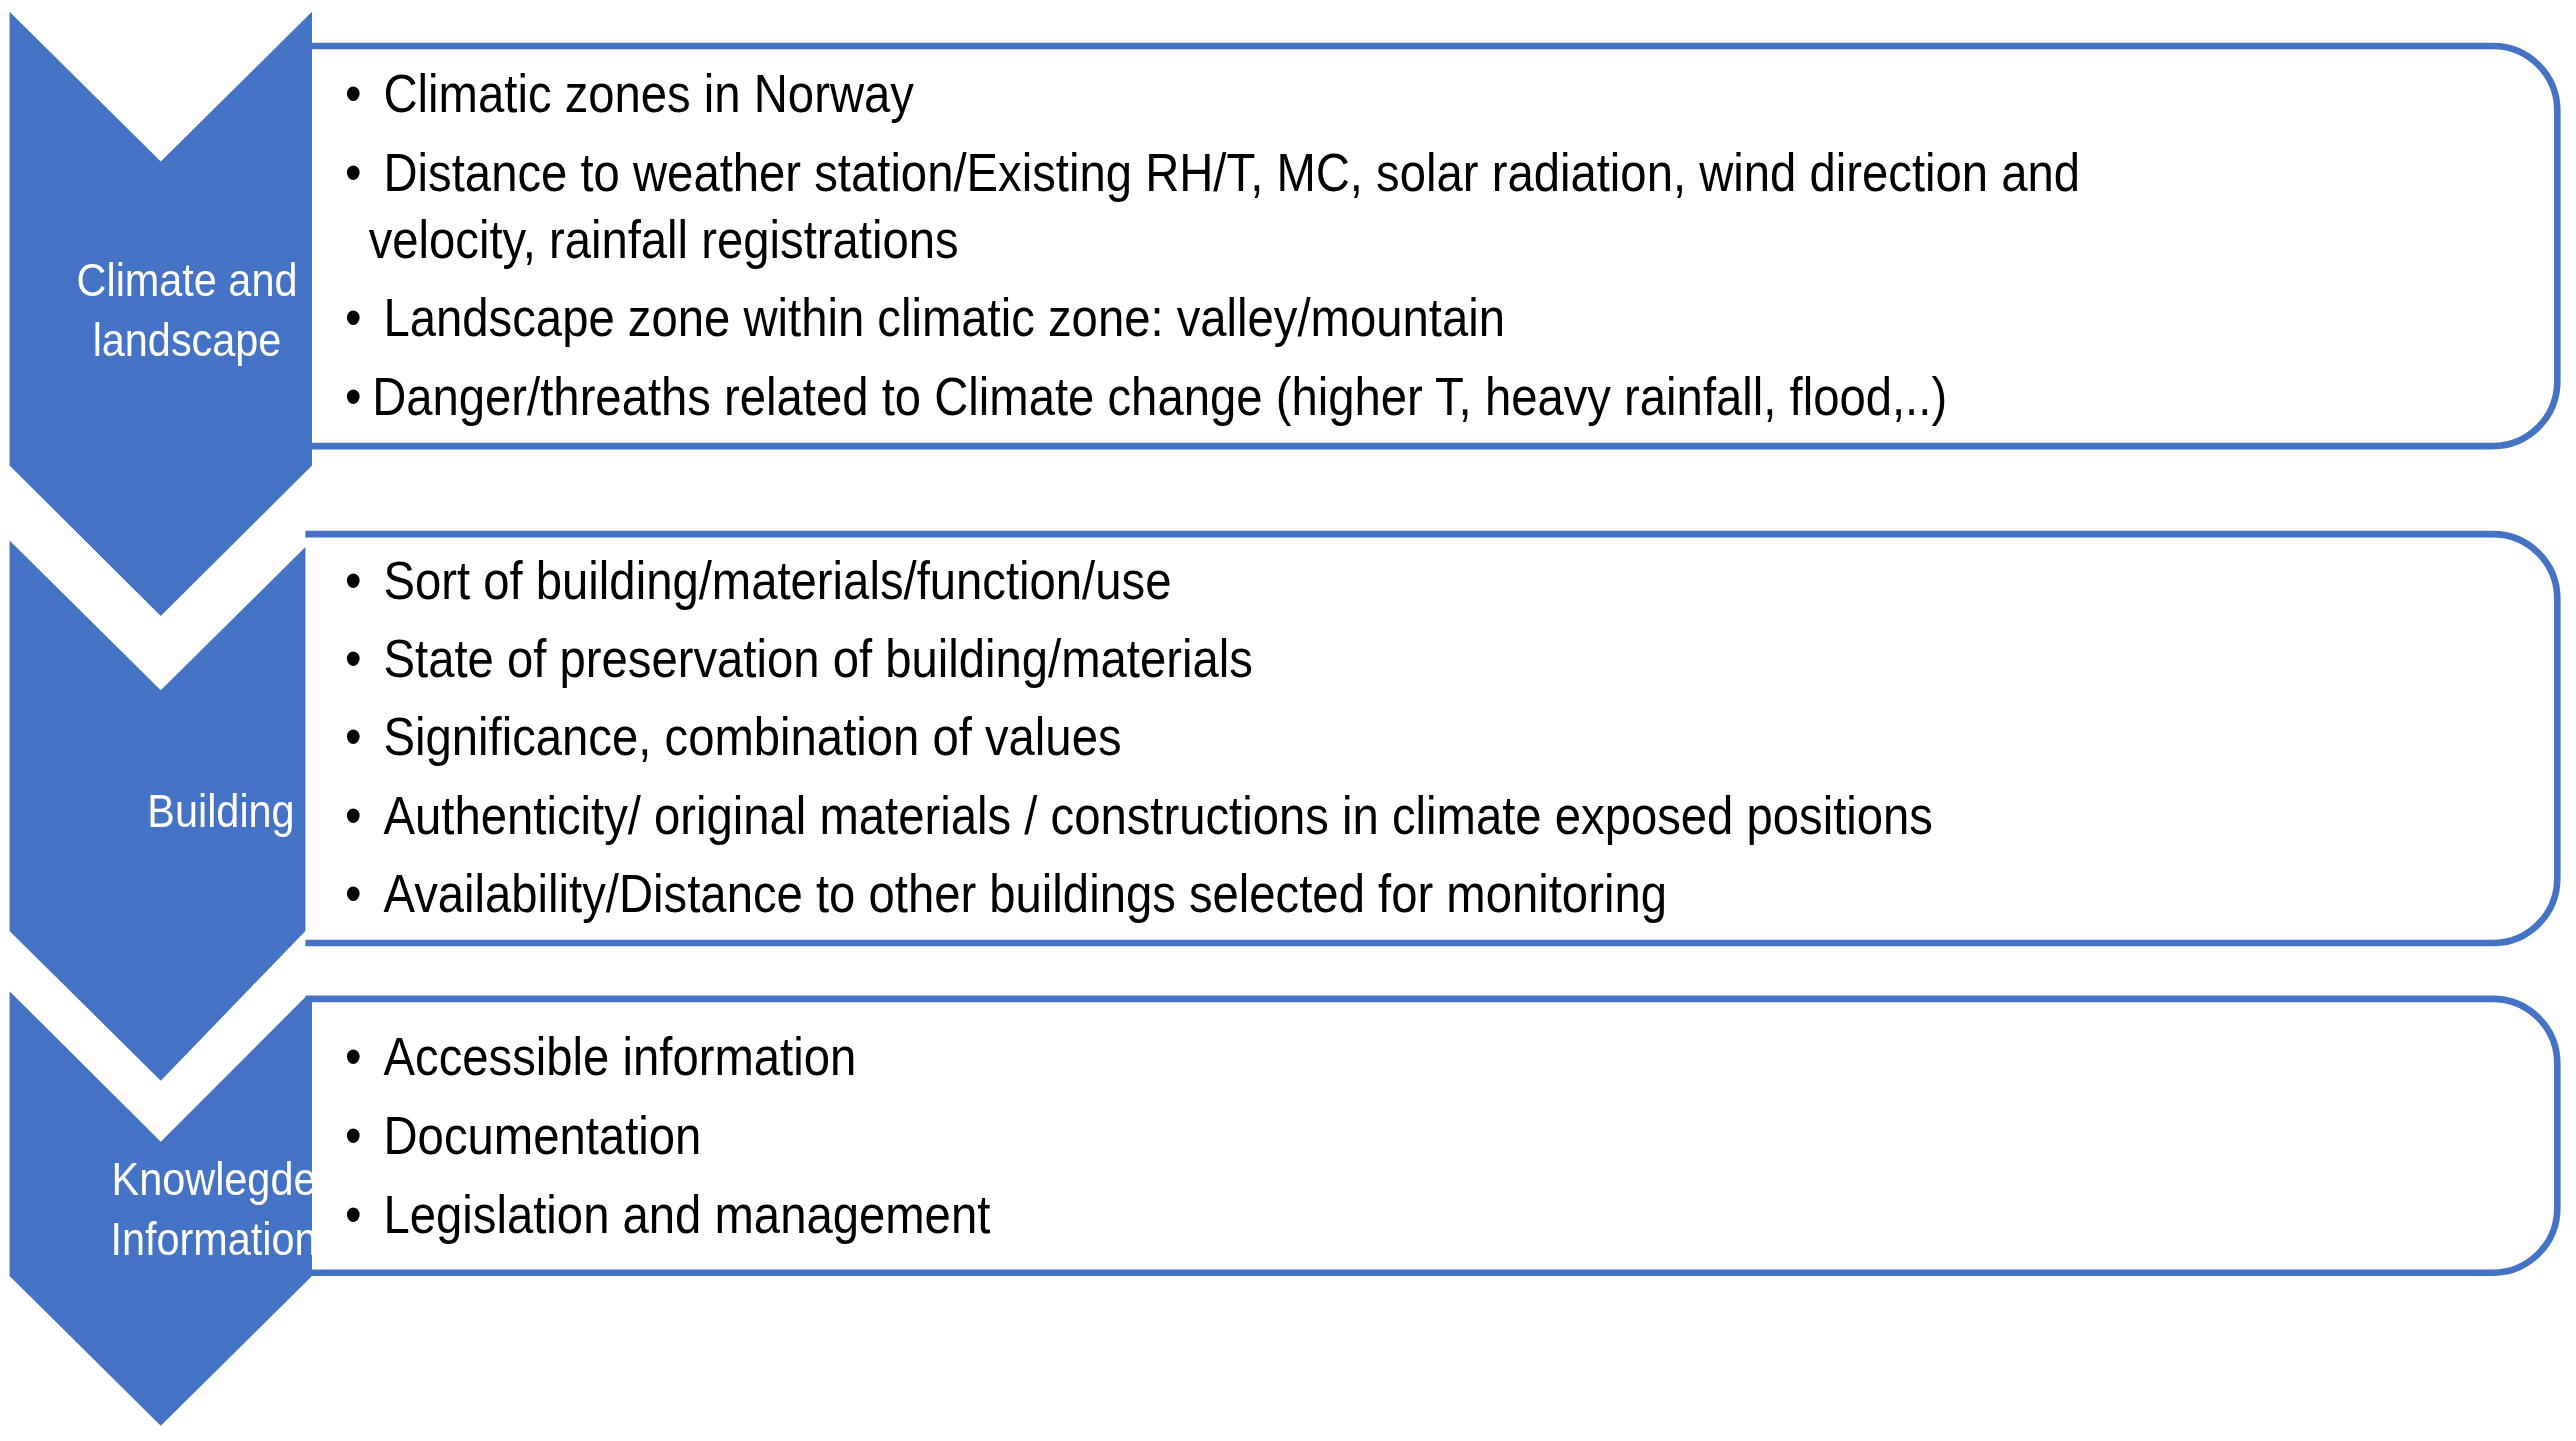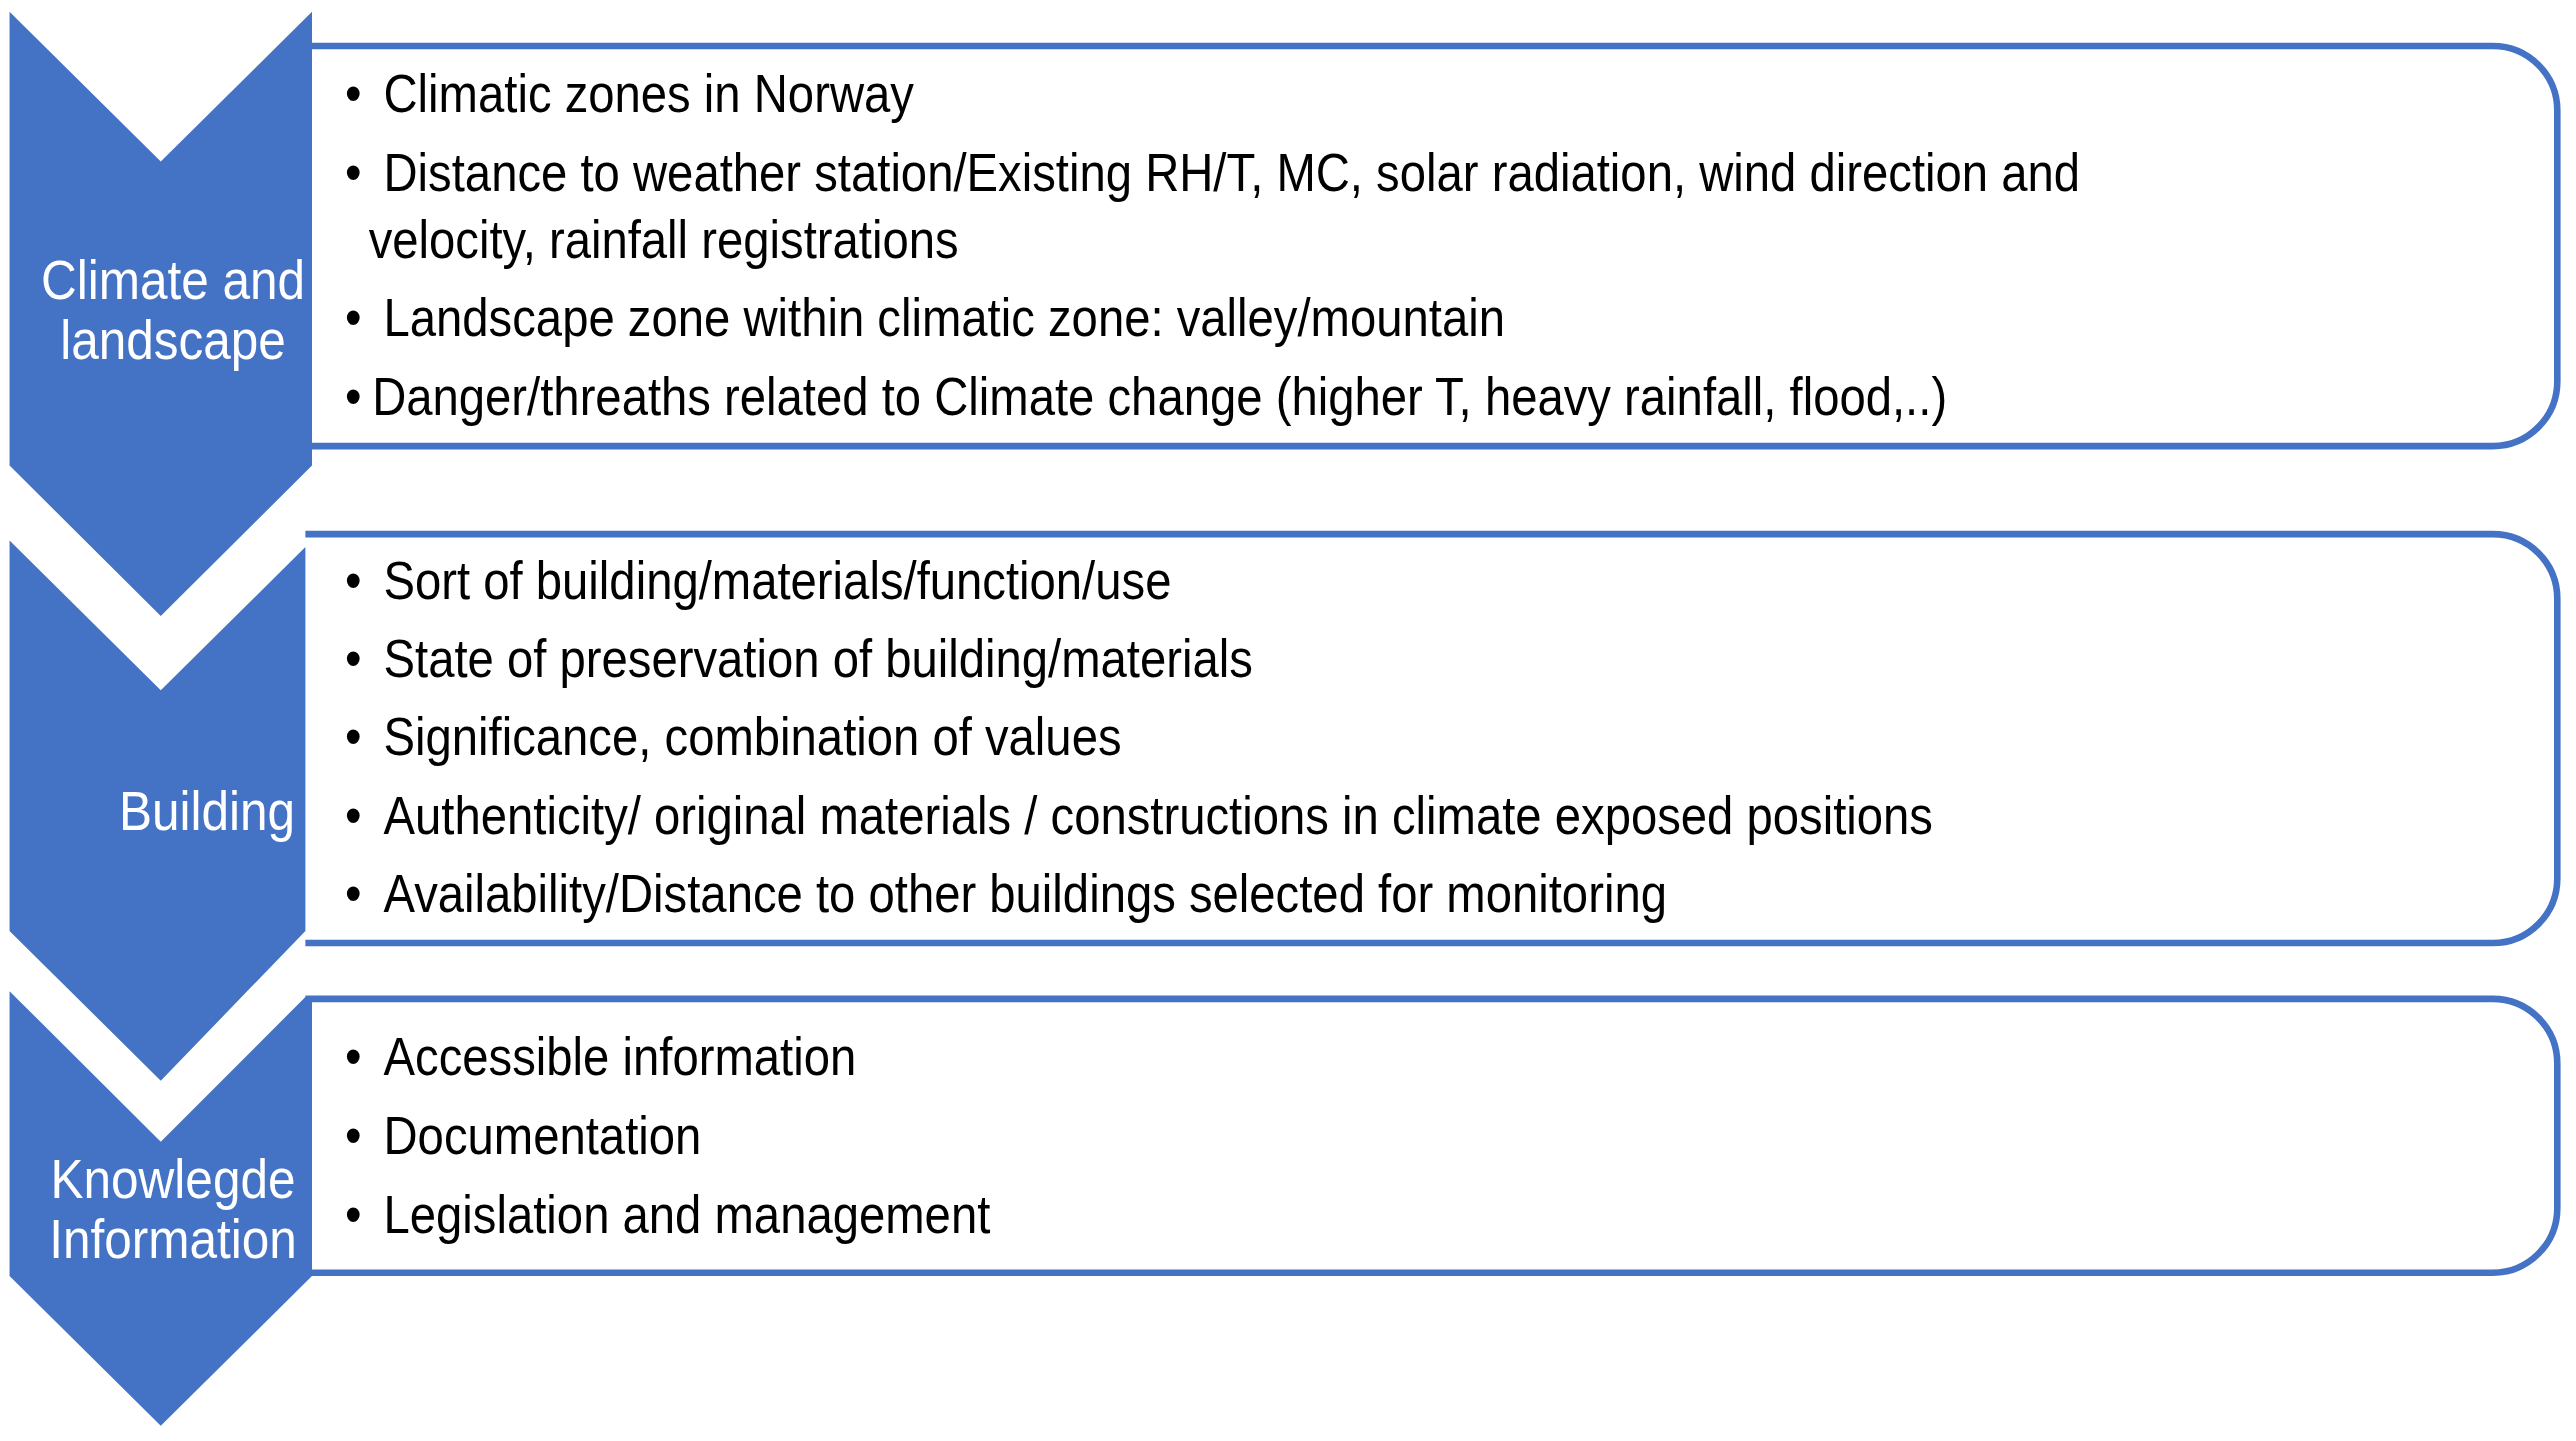--- a/index.html
+++ b/index.html
@@ -1,21 +1,21 @@
 <!DOCTYPE html>
 <html style="font-size:11.7px"><head>
 <meta charset="utf-8">
 <style>
   html, body { margin: 0; padding: 0; background: #ffffff; }
   body { width: 2576px; height: 1442px; position: relative; overflow: hidden;
          font-family: "Liberation Sans", sans-serif; }
   #diagram-svg { position: absolute; left: 0; top: 0; }
   .label {
-    position: absolute; left: 7px; width: 332px; text-align: center;
-    color: #ffffff; font-size: 55px; line-height: 60px;
+    position: absolute; left: 21px; width: 332px; text-align: center;
+    color: #ffffff; font-size: 46px; line-height: 60px;
     font-family: "Liberation Sans", sans-serif;
   }
   .label span { display: block; transform: scaleX(0.9); transform-origin: center; white-space: nowrap; }
   .box-text { position: absolute; left: 345px; color: #000000; }
   .line {
     position: absolute; left: 0; white-space: nowrap;
     font-size: 54px; line-height: 66px; height: 66px;
     transform: scaleX(0.875); transform-origin: left center;
     font-family: "Liberation Sans", sans-serif;
   }
@@ -39,21 +39,21 @@
   <path d="M416,1360.5 L3395,1360.5 A88,88 0 0 1 3483.5,1448.5 L3483.5,1645 A88,88 0 0 1 3395,1733.5 L425,1733.5" fill="none" stroke="#4472C4" stroke-width="9"></path>
 </svg>
 
 <div class="label" style="top:250px;">
   <span>Climate and</span>
   <span>landscape</span>
 </div>
 <div class="label" style="top:781px;margin-left:34px;">
   <span>Building</span>
 </div>
-<div class="label" style="top:1149px;">
+<div class="label" style="top:1149px;margin-left:27px;">
   <span>Knowlegde</span>
   <span>Information</span>
 </div>
 
 <div class="box-text">
   <div class="line" style="top:60px;">
     <span class="bullet">•</span><span>Climatic zones in Norway</span>
   </div>
   <div class="line" style="top:139px;">
     <span class="bullet">•</span><span>Distance to weather station/Existing RH/T, MC, solar radiation, wind direction and</span>

